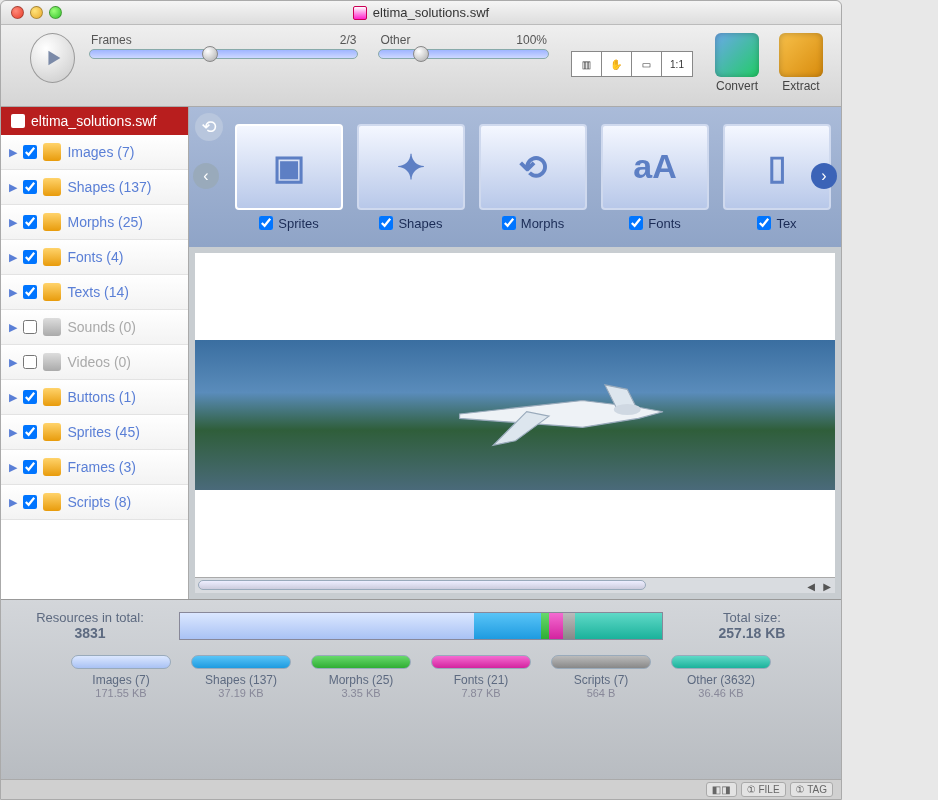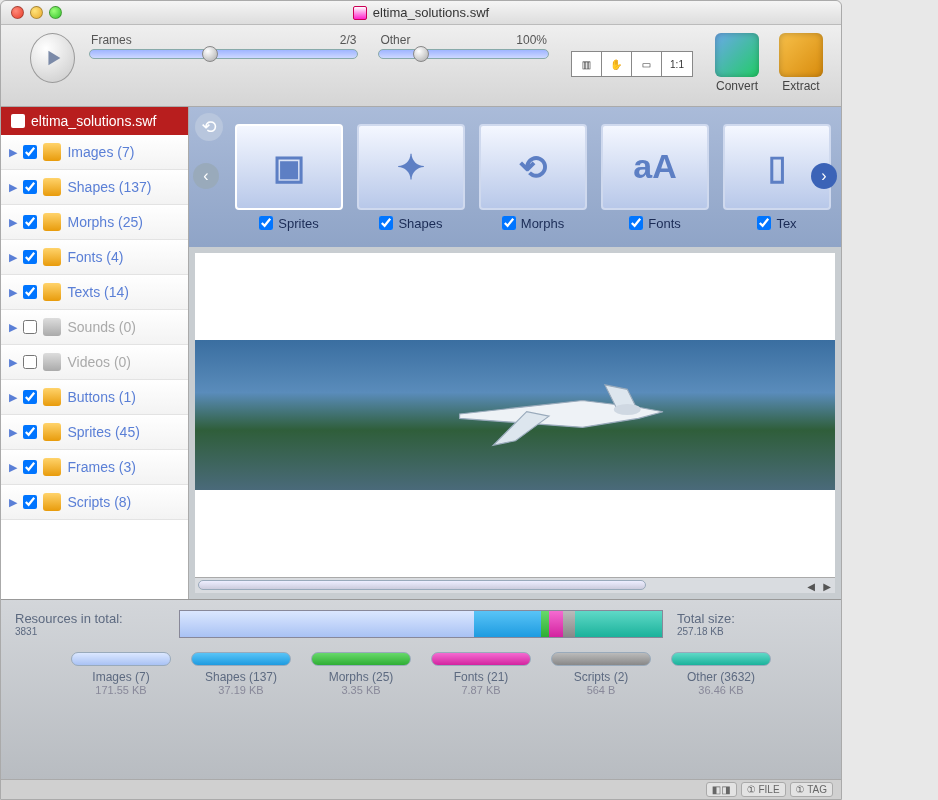--- a/index.html
+++ b/index.html
@@ -65,22 +65,22 @@
 .preview-img { width:100%; height:46%; background: linear-gradient(180deg,#3a6ea0 0%,#5a8cbb 35%, #2f5e3a 60%, #4a6a7a 100%); position:relative;}
 .jet { position:absolute; left:34%; top:18%; width:46%; height:60%; }
 .jet svg{width:100%;height:100%;}
 .hscroll { height:16px; background:#d9dce0; border-top:1px solid #aaa; margin:0 6px 6px 6px; position:relative;}
 .hscroll .sbthumb{position:absolute;left:3px;top:2px;height:10px;width:70%;background:linear-gradient(#eef,#ccd);border:1px solid #9ab;border-radius:6px;}
 .hscroll .sbarrow{position:absolute;top:0;width:16px;height:16px;display:flex;align-items:center;justify-content:center;font-size:10px;color:#555;}
 .hscroll .sa-l{right:16px;} .hscroll .sa-r{right:0;}
 
 .footer { height:180px; background:linear-gradient(#d3d6da,#b8bcc1); border-top:1px solid #999; padding:10px 14px; display:flex; flex-direction:column; }
 .res-row { display:flex; align-items:center; gap:14px;}
-.res-lbl { font-size:13px; color:#5d6a80; text-align:left; width:150px;}
-.res-lbl .n{display:block;font-size:10px;}
+.res-lbl { font-size:13px; color:#5d6a80; text-align:center; width:150px;}
+.res-lbl .n{display:block;font-size:14px;font-weight:bold;}
 .res-bar { flex:1; height:28px; border:1px solid #889; background:#eee; display:flex; overflow:hidden;}
 .seg{height:100%;}
 .s-img{background:linear-gradient(#dbe7ff,#a9c2f4);} 
 .s-shp{background:linear-gradient(#59c4f7,#1e9be0);} 
 .s-mor{background:linear-gradient(#67d96b,#2fae34);} 
 .s-fnt{background:linear-gradient(#f46bd1,#d3239f);} 
 .s-scr{background:linear-gradient(#bbb,#888);} 
 .s-oth{background:linear-gradient(#5fd9c7,#1bb29b);}
 .legend-row{ display:flex; gap:20px; margin-top:14px; justify-content:center;}
 .leg{display:flex;flex-direction:column;align-items:center;font-size:12px;color:#5d6a80;}
@@ -321,21 +321,21 @@
     <span>Morphs (25)</span>
     <span class="sz">3.35 KB</span>
         </div>
         <div class="leg">
           <div class="pill s-fnt"></div>
     <span>Fonts (21)</span>
     <span class="sz">7.87 KB</span>
         </div>
         <div class="leg">
           <div class="pill s-scr"></div>
-    <span>Scripts (2)</span>
+    <span>Scripts (7)</span>
     <span class="sz">564 B</span>
         </div>
         <div class="leg">
           <div class="pill s-oth"></div>
     <span>Other (3632)</span>
     <span class="sz">36.46 KB</span>
         </div>
       </div>
   </div>
 

